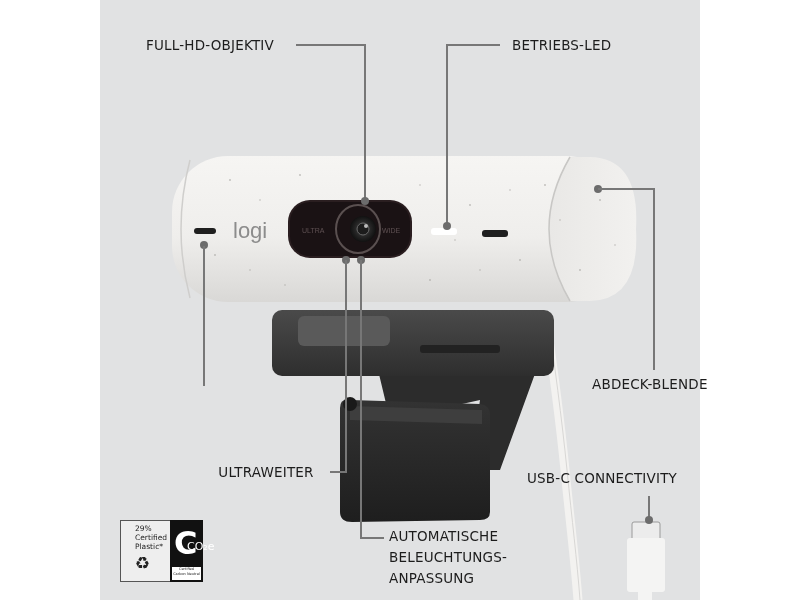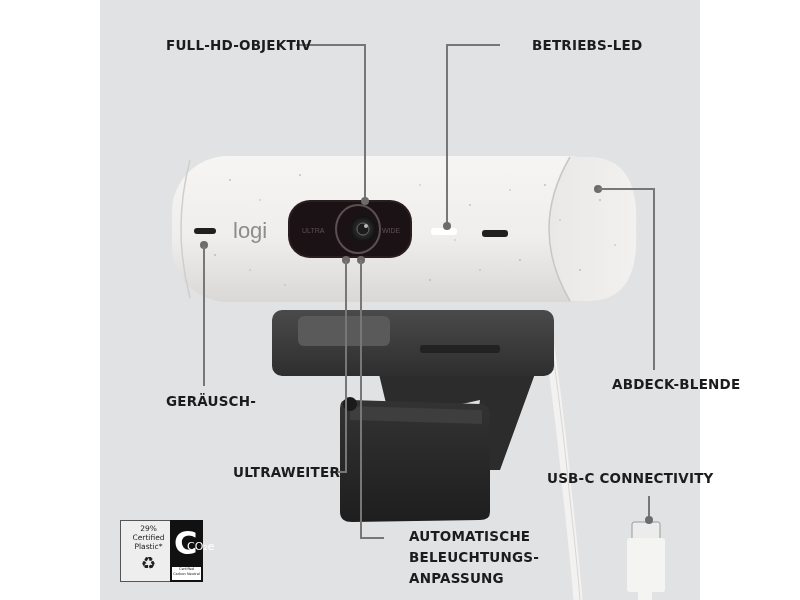--- a/index.html
+++ b/index.html
@@ -1,27 +1,27 @@
 <!DOCTYPE html>
 <html><head>
 <meta charset="utf-8">
 <style>
   html, body { margin:0; padding:0; }
   body { width:800px; height:600px; background:#ffffff; position:relative; overflow:hidden;
          font-family:"DejaVu Sans", "Liberation Sans", sans-serif; }
   .panel { position:absolute; left:100px; top:0; width:600px; height:600px; background:#e1e2e3; }
-  .label { position:absolute; font-weight:bold; font-size:13.5px; line-height:21px; color:#1c1c1c;
-           letter-spacing:0.2px; white-space:nowrap;margin-left:20px; }
-  .label.right { text-align:right; }
+  .label { position:absolute; font-weight:normal; font-size:13.5px; line-height:21px; color:#1c1c1c;
+           letter-spacing:0.2px; white-space:nowrap; }
+  .label.right { text-align:center; }
   .line { position:absolute; background:#777; }
   .dot { position:absolute; width:8px; height:8px; border-radius:50%; background:#6c6c6c; }
   svg { position:absolute; left:0; top:0; }
   .badge { position:absolute; box-sizing:border-box; }
   .badge-recycled { left:120px; top:520px; width:57px; height:62px; border:1px solid #555; background:#eeeeee;
-                    font-size:7.5px; line-height:9px; text-align:center; color:#222; padding-top:3px; }
+                    font-size:7.5px; line-height:9px; color:#222; padding-top:3px;padding-left:14px; }
   .badge-carbon { left:170px; top:520px; width:33px; height:62px; background:#111; }
   .carbon-bottom { position:absolute; left:2px; right:2px; bottom:2px; height:13px; background:#fff;
                    font-size:3.5px; line-height:5px; text-align:center; color:#222; }
   .carbon-c { position:absolute; left:4px; top:6px; font-size:32px; font-weight:bold; color:#fff; line-height:34px; }
   .carbon-co2 { position:absolute; left:17px; top:20px; font-size:11px; color:#fff; }
 </style>
 </head>
 <body>
 
 <div class="panel"></div>
@@ -138,21 +138,20 @@
 <div class="line" style="left:598px;top:188px;width:56px;height:2px;"></div>
 <div class="line" style="left:653px;top:188px;width:2px;height:182px;"></div>
 
 <div class="line" style="left:648px;top:496px;width:2px;height:24px;"></div>
 <div class="dot" style="left:645px;top:516px;"></div>
 
 <div class="label" style="left:146px;top:35px;">FULL-HD-OBJEKTIV</div>
 <div class="label" style="left:512px;top:35px;">BETRIEBS-LED</div>
 
 <div class="label" style="left:146px;top:391px;">
-  <div>GERÄUSCH-</div>
 </div>
 
 <div class="label right" style="left:212px;top:462px;width:108px;">
   <div>ULTRAWEITER</div>
 </div>
 
 <div class="label" style="left:389px;top:526px;">
   <div>AUTOMATISCHE</div>
   <div>BELEUCHTUNGS-</div>
   <div>ANPASSUNG</div>

